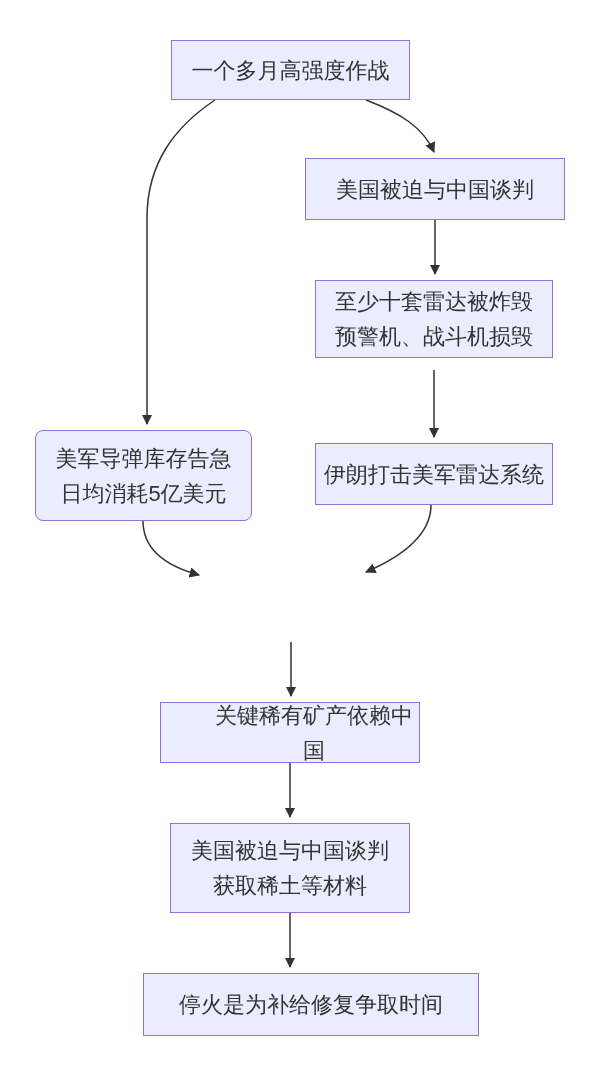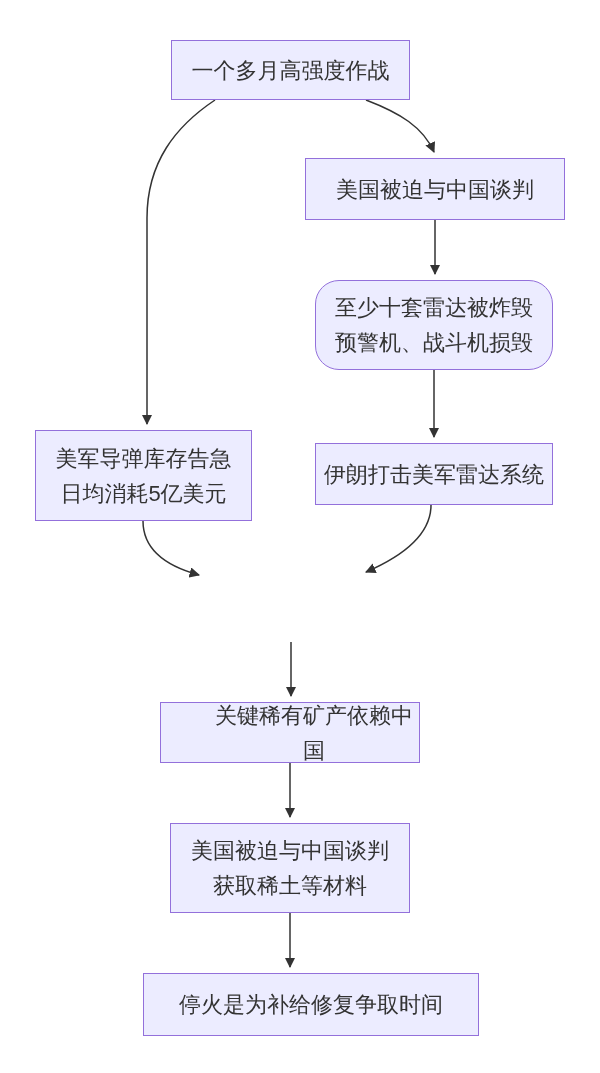--- a/index.html
+++ b/index.html
@@ -66,24 +66,24 @@
     <path class="edge" d="M 431,505 C 431,534 403,556 366,572" marker-end="url(#arrow)"></path>
     <path class="edge" d="M 291,642 L 291,696" marker-end="url(#arrow)"></path>
     <path class="edge" d="M 290,763 L 290,817" marker-end="url(#arrow)"></path>
     <path class="edge" d="M 290,913 L 290,967" marker-end="url(#arrow)"></path>
   </svg>
 
   <div class="node" style="left:171px;top:40px;width:239px;height:60px;">一个多月高强度作战</div>
 
   <div class="node" style="left:305px;top:158px;width:260px;height:62px;">美国被迫与中国谈判</div>
 
-  <div class="node" style="left:315px;top:280px;width:238px;height:90px;border-radius:24px;">至少十套雷达被炸毁
+  <div class="node" style="left:315px;top:280px;width:238px;height:78px;">至少十套雷达被炸毁
 预警机、战斗机损毁</div>
 
-  <div class="node" style="left:35px;top:430px;width:217px;height:91px;">美军导弹库存告急
+  <div class="node" style="left:35px;top:430px;width:217px;height:91px;border-radius:8px;">美军导弹库存告急
 日均消耗5亿美元</div>
 
   <div class="node" style="left:315px;top:443px;width:238px;height:62px;">伊朗打击美军雷达系统</div>
 
 
   <div class="node" style="left:160px;top:702px;width:260px;height:61px;padding-left:48px;">关键稀有矿产依赖中国</div>
 
   <div class="node" style="left:170px;top:823px;width:240px;height:90px;">美国被迫与中国谈判
 获取稀土等材料</div>
 

